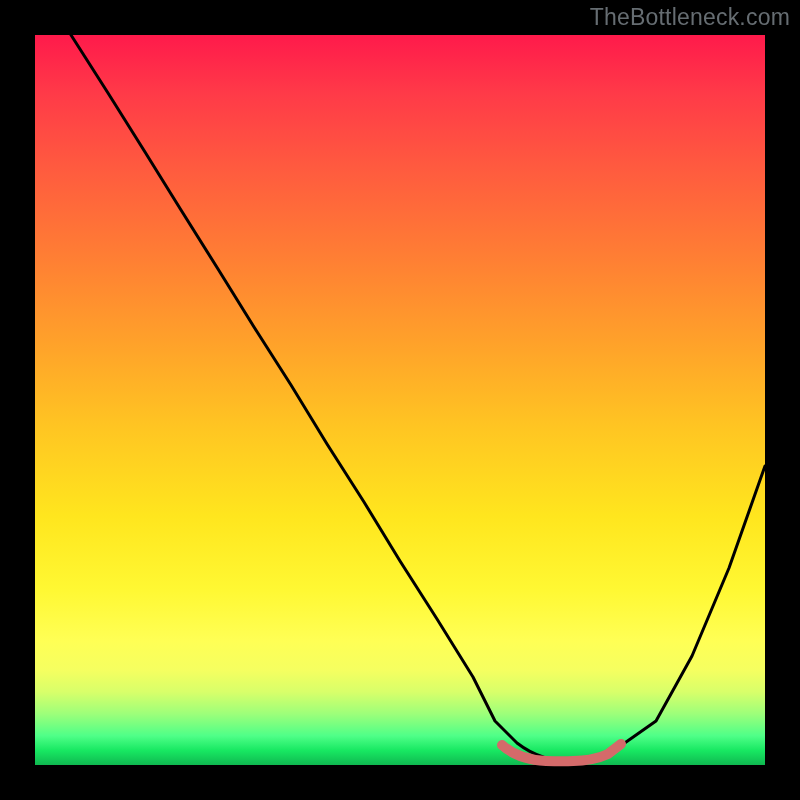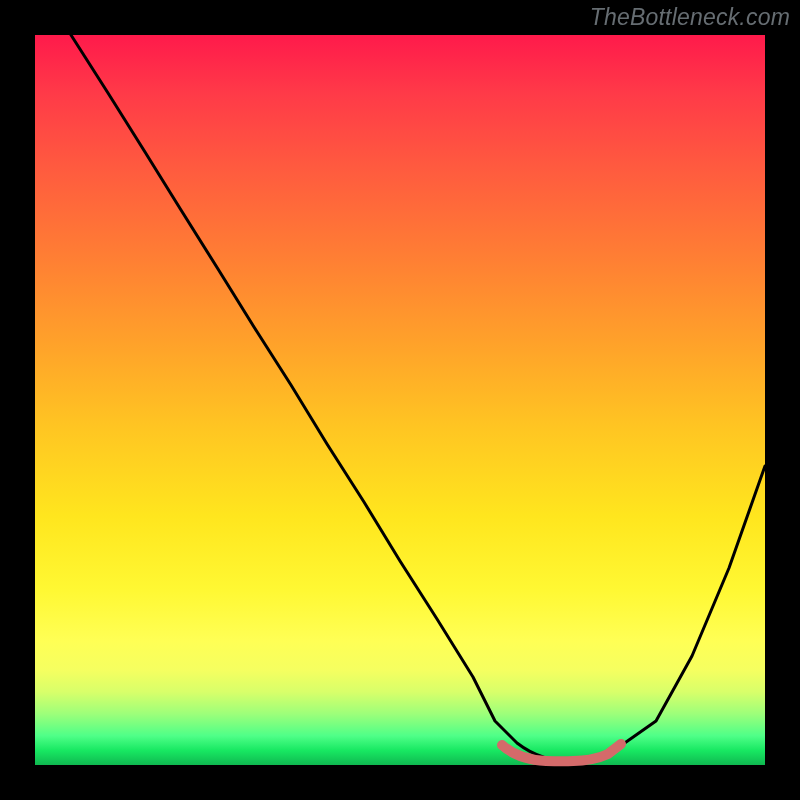--- a/index.html
+++ b/index.html
@@ -11,21 +11,20 @@
     overflow: hidden;
     font-family: Arial, Helvetica, sans-serif;
   }
   .frame {
     position: absolute;
     left: 0;
     top: 0;
     width: 800px;
     height: 800px;
     background: #000;
-    font-style: italic;
   }
   .watermark {
     position: absolute;
     top: 4px;
     right: 10px;
     color: #666d72;
     font-size: 23px;
     font-weight: 400;
     letter-spacing: 0.2px;
   }

